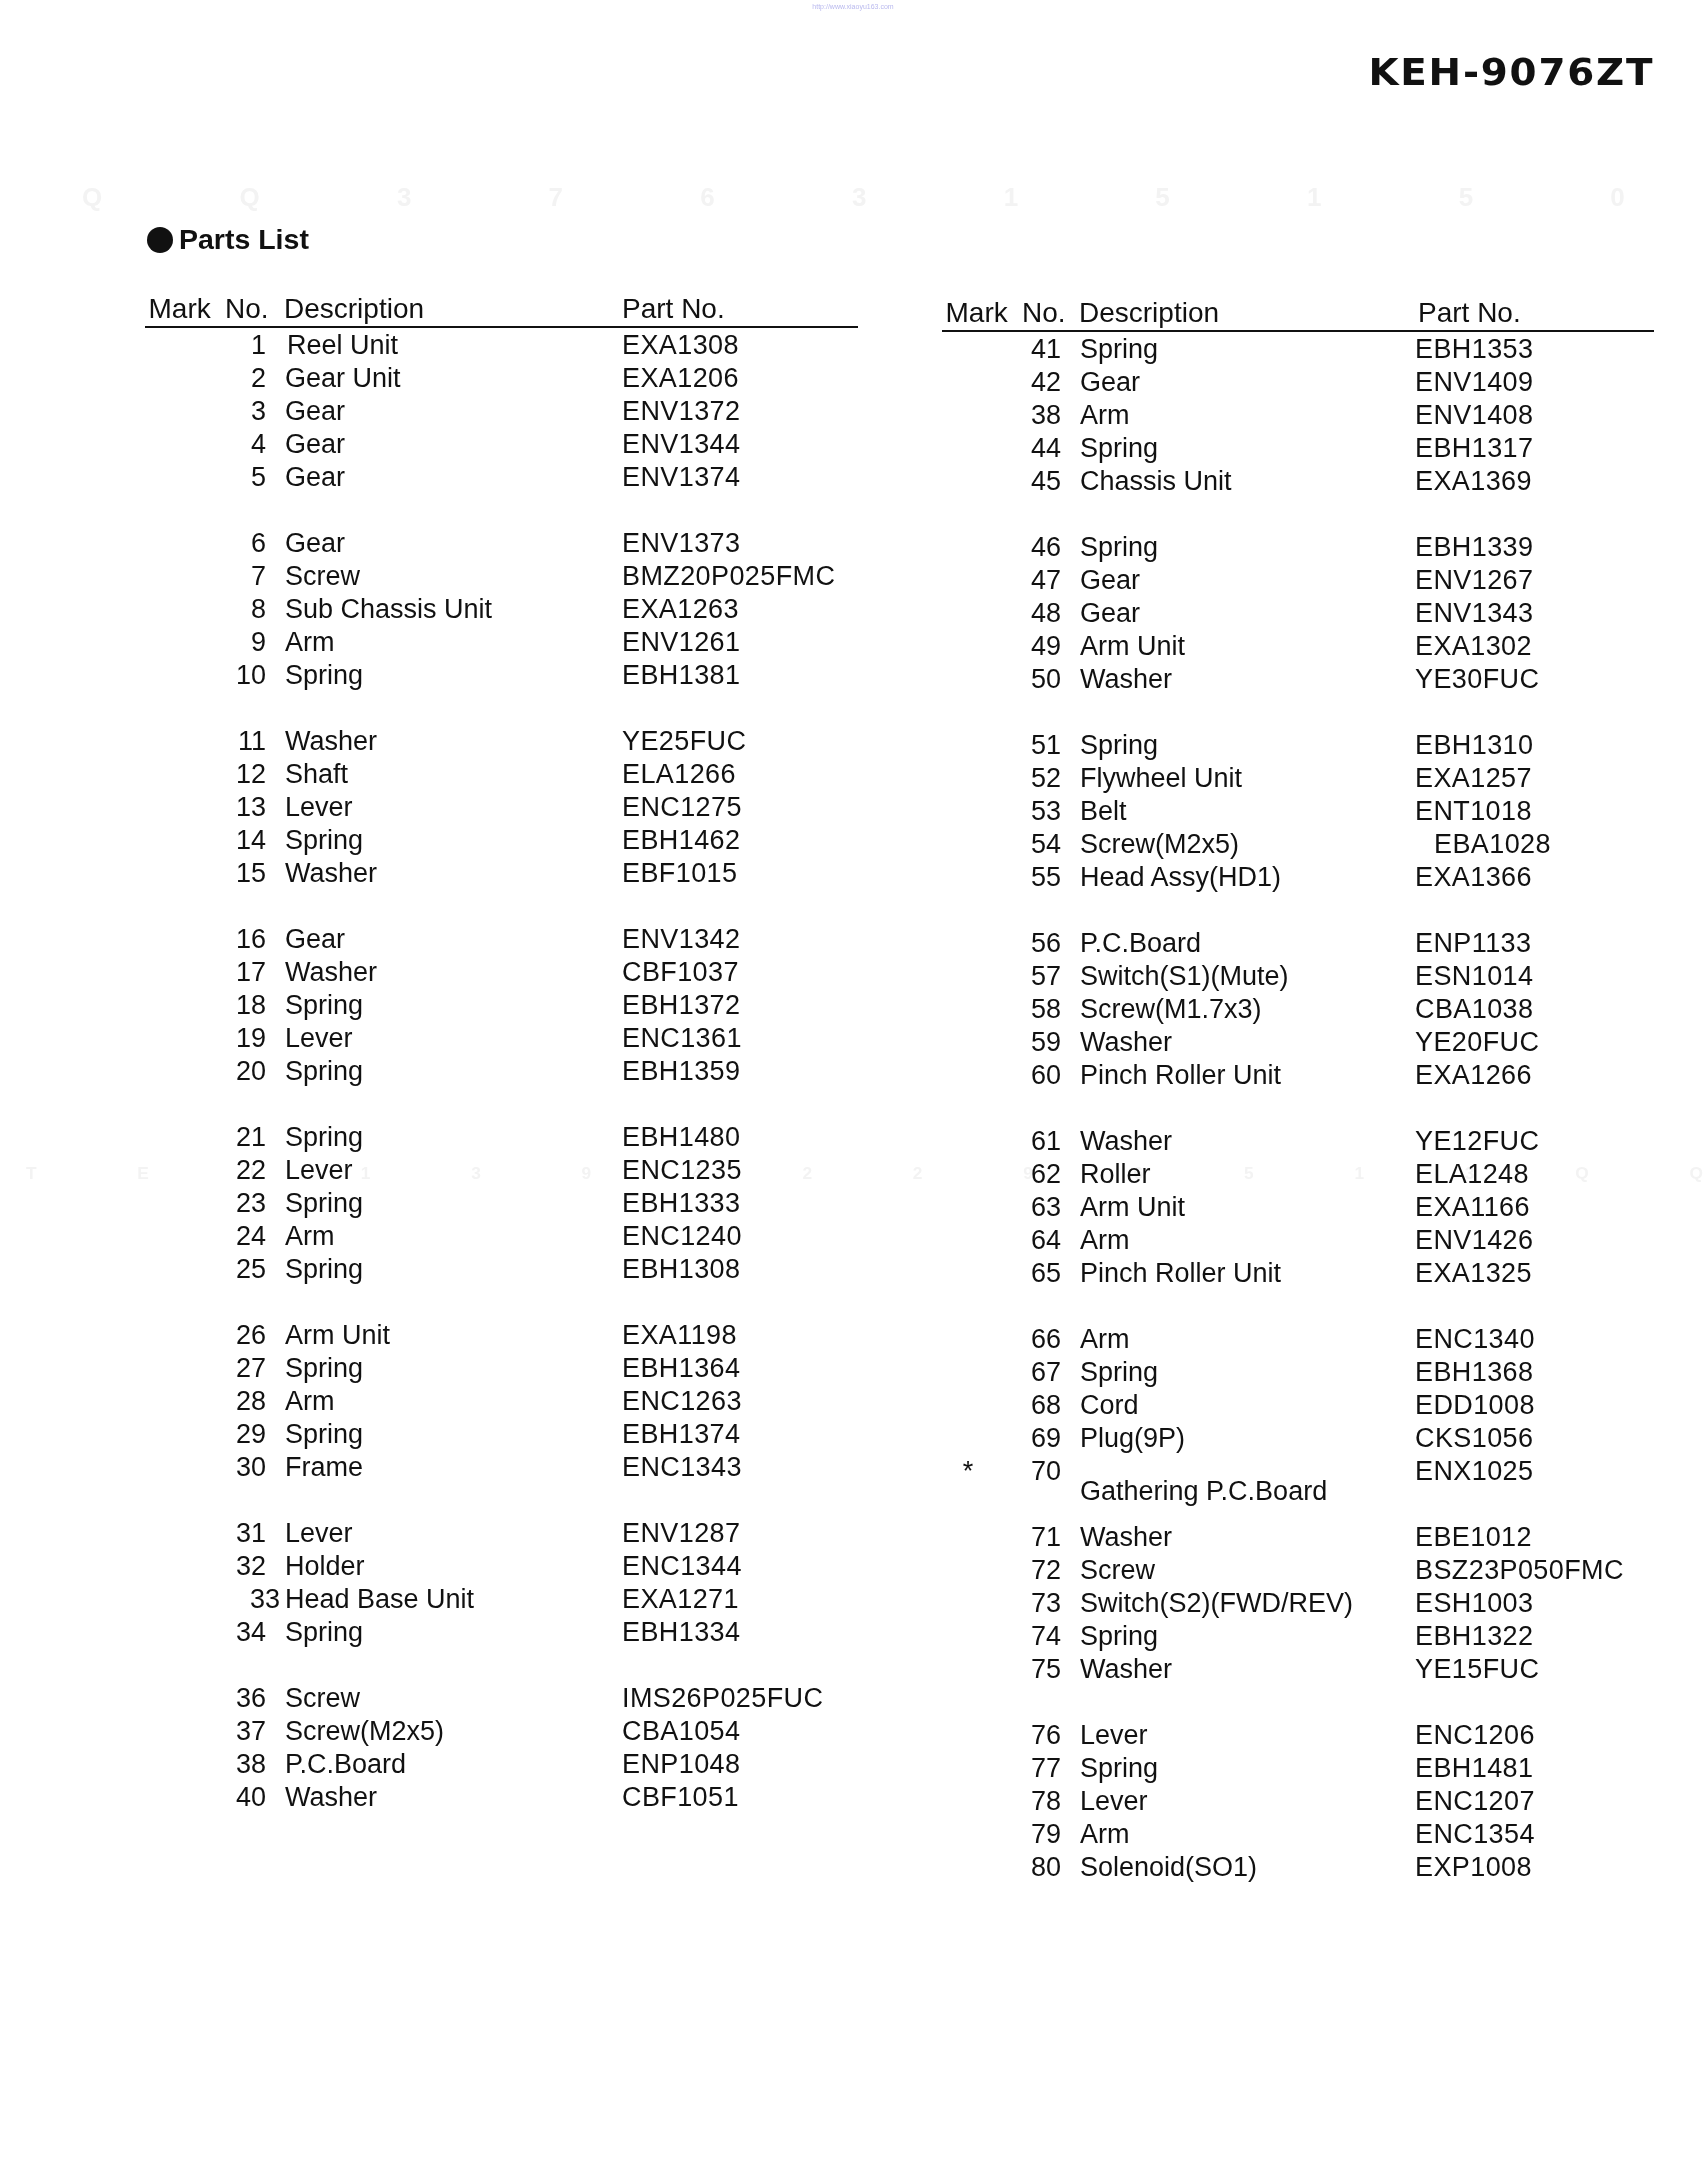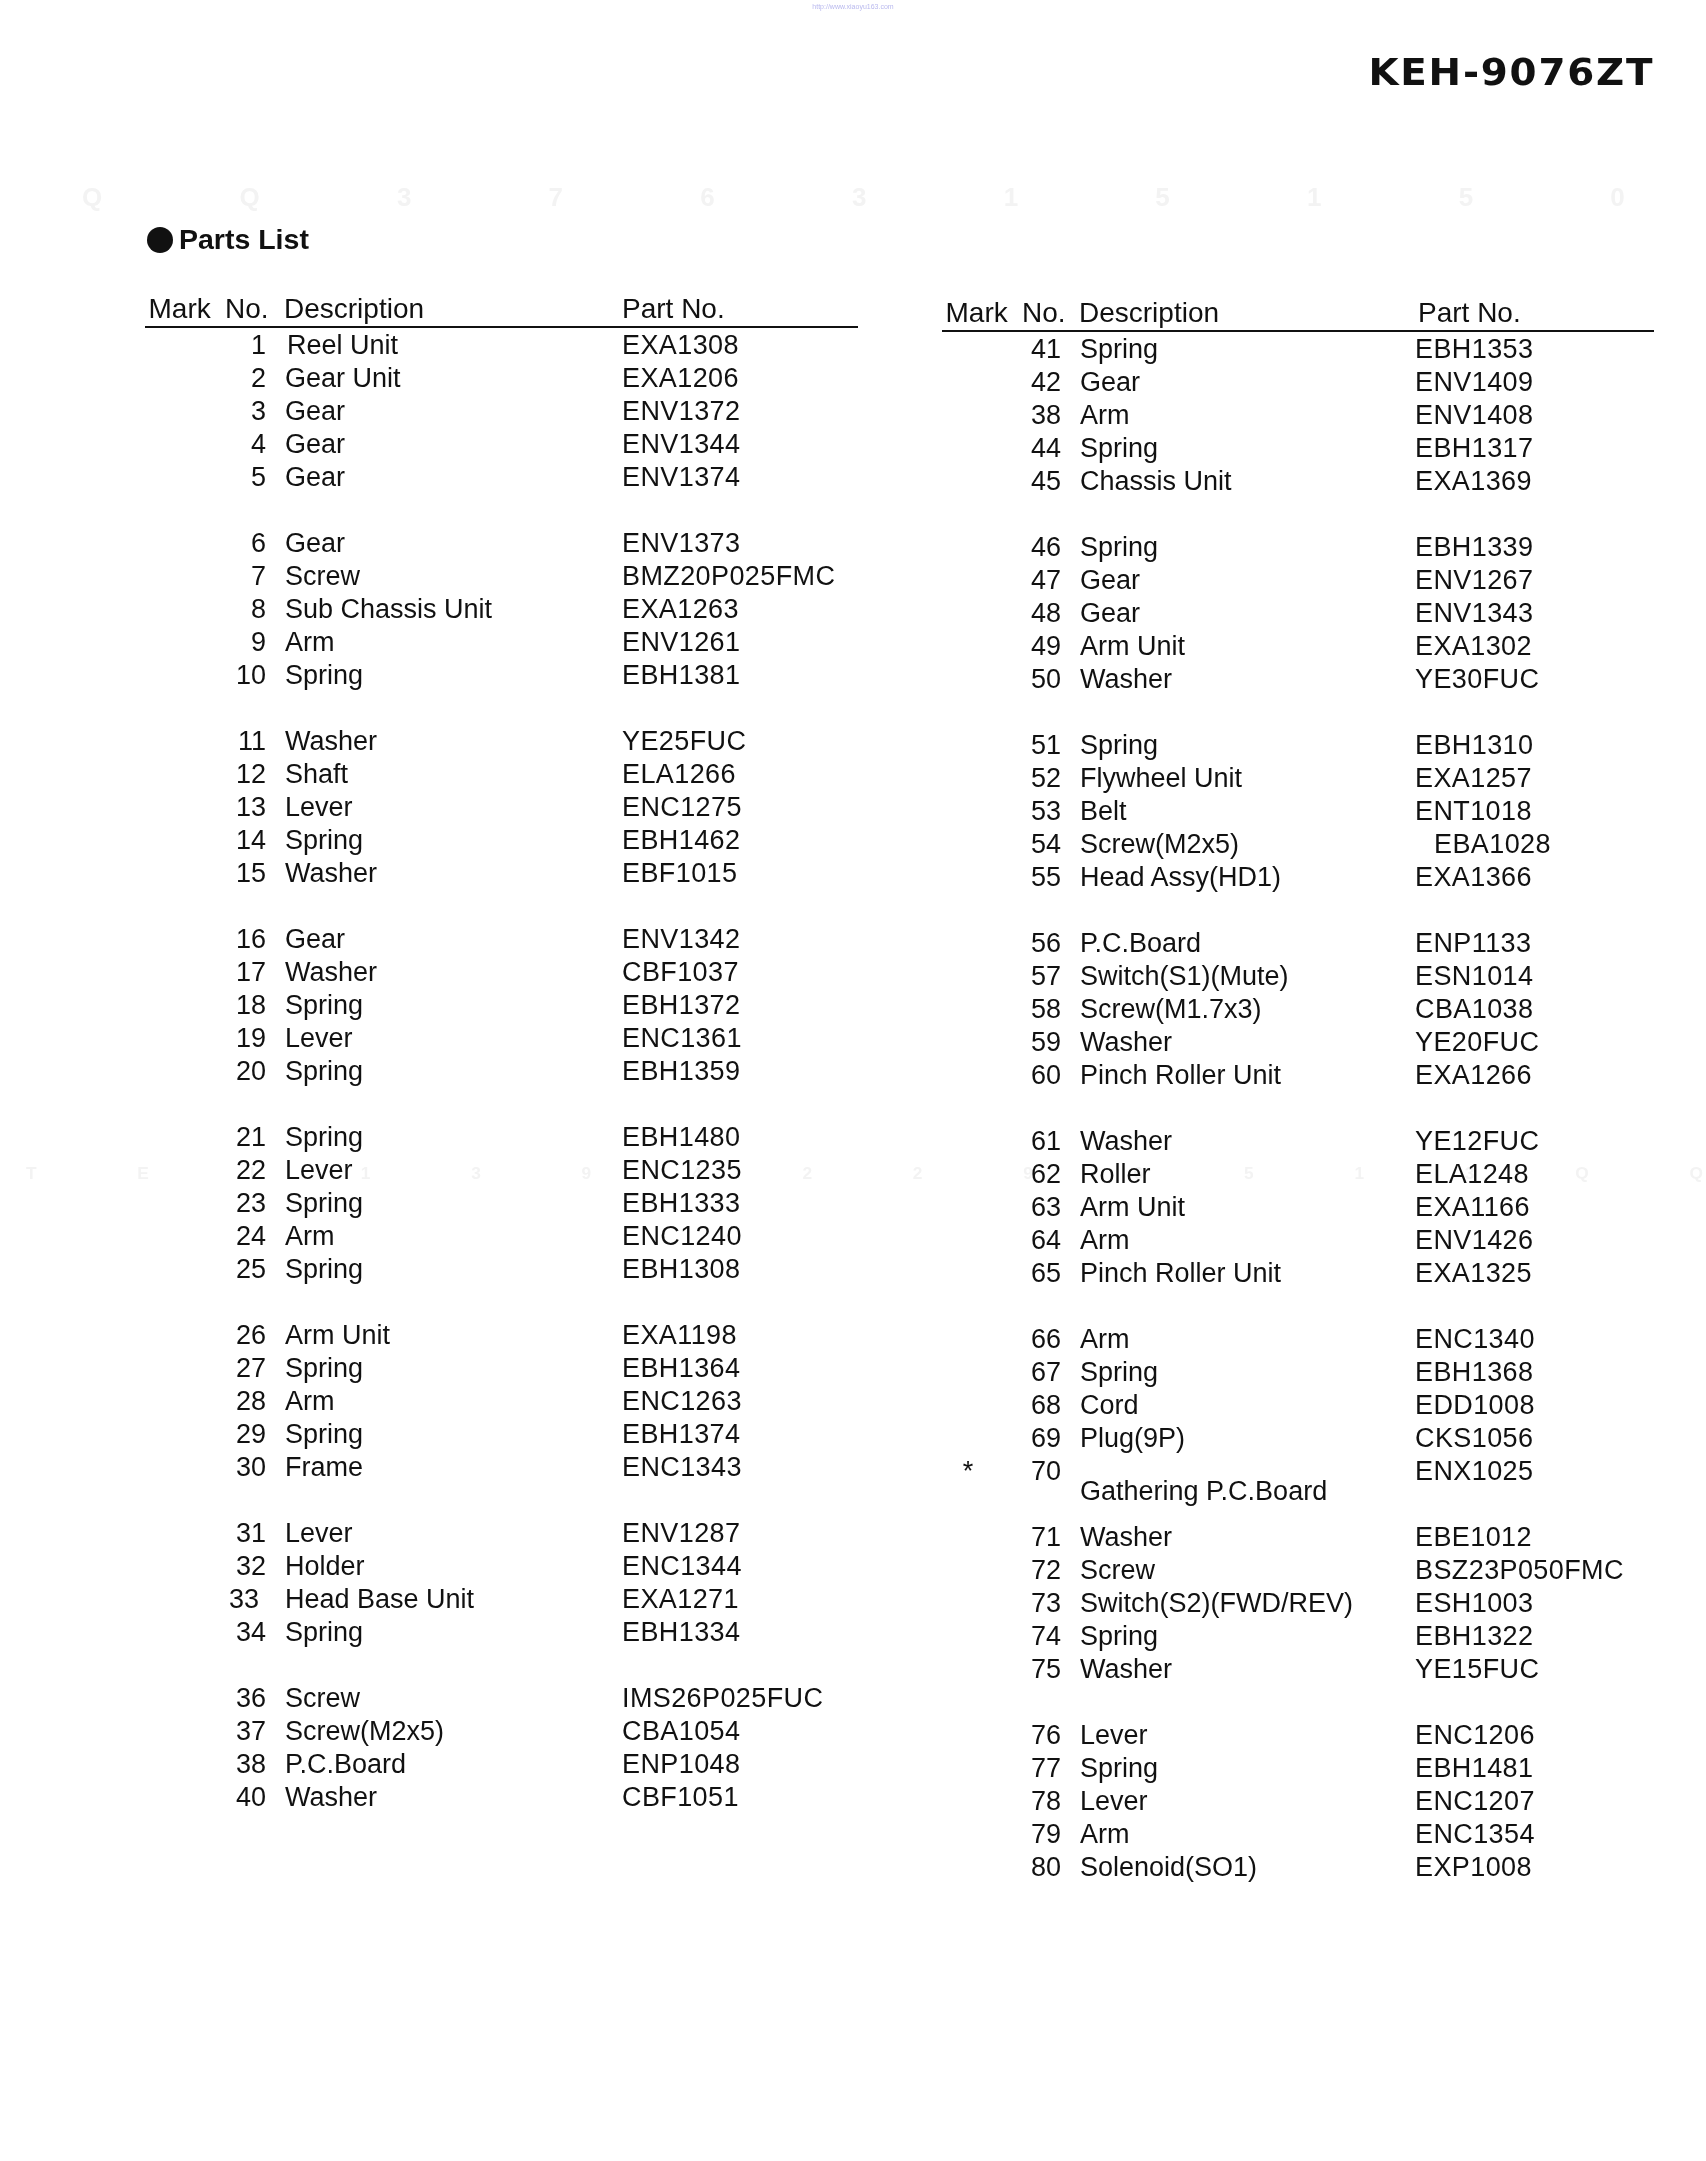--- a/index.html
+++ b/index.html
@@ -240,21 +240,21 @@
         <span class="part" style="left: 477px;">ENV1287</span>
       </div>
       <div class="row">
         <span class="mark" style="left: 65px;"></span>
         <span class="no" style="left: 65px;">32</span>
         <span class="desc" style="left: 140px;">Holder</span>
         <span class="part" style="left: 477px;">ENC1344</span>
       </div>
       <div class="row">
         <span class="mark" style="left: 65px;"></span>
-        <span class="no" style="left: 58px;">33</span>
+        <span class="no" style="left: 79px;">33</span>
         <span class="desc" style="left: 140px;">Head Base Unit</span>
         <span class="part" style="left: 477px;">EXA1271</span>
       </div>
       <div class="row">
         <span class="mark" style="left: 65px;"></span>
         <span class="no" style="left: 65px;">34</span>
         <span class="desc" style="left: 140px;">Spring</span>
         <span class="part" style="left: 477px;">EBH1334</span>
       </div>
       <div class="gap"></div>

